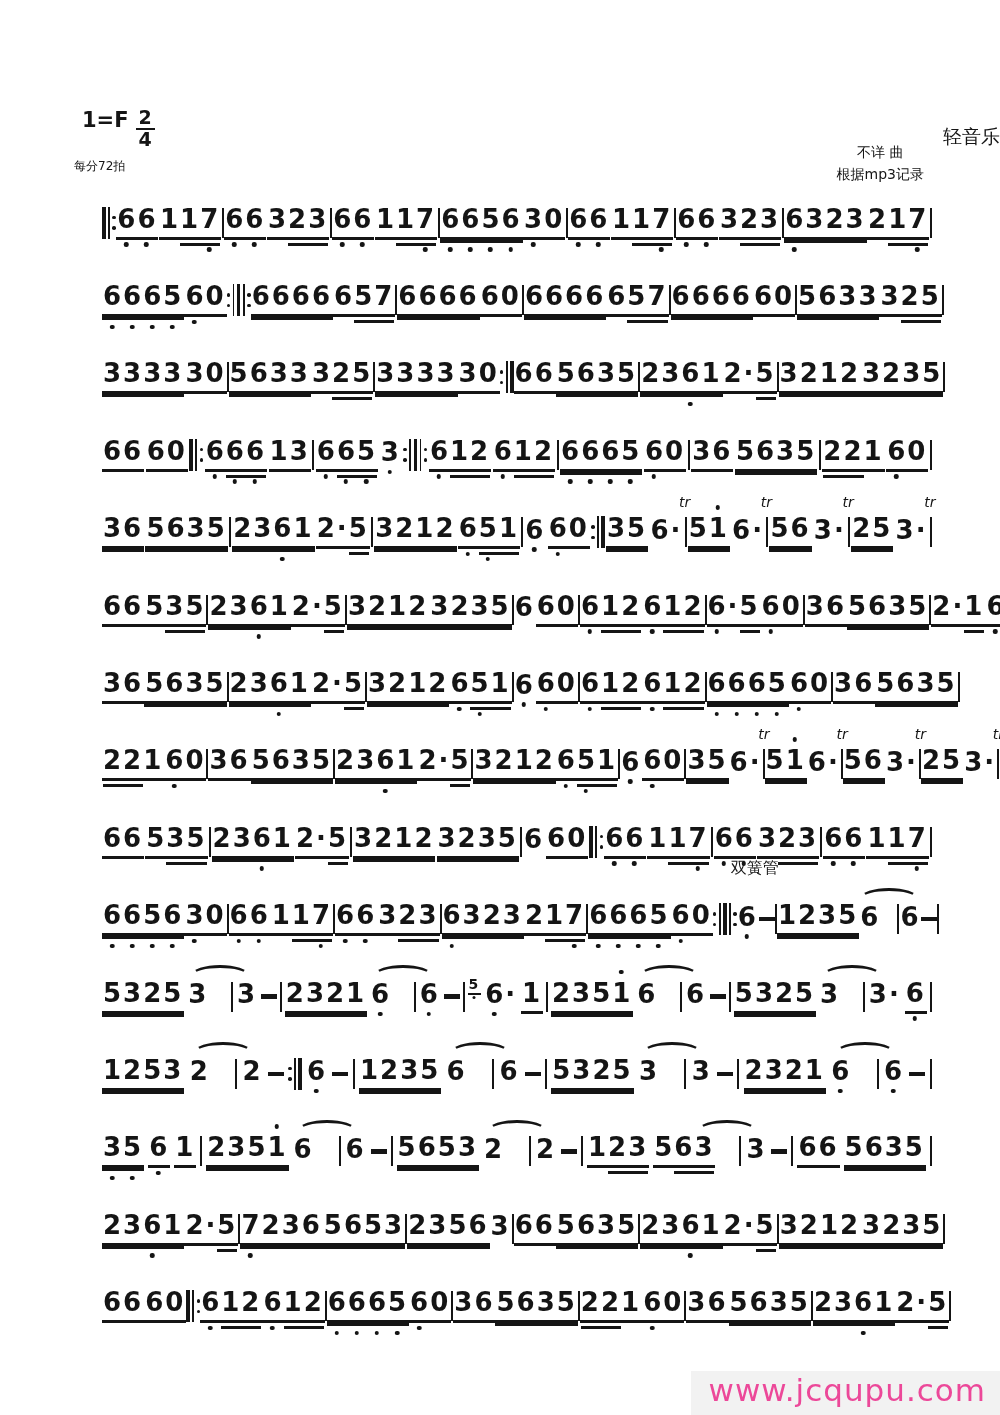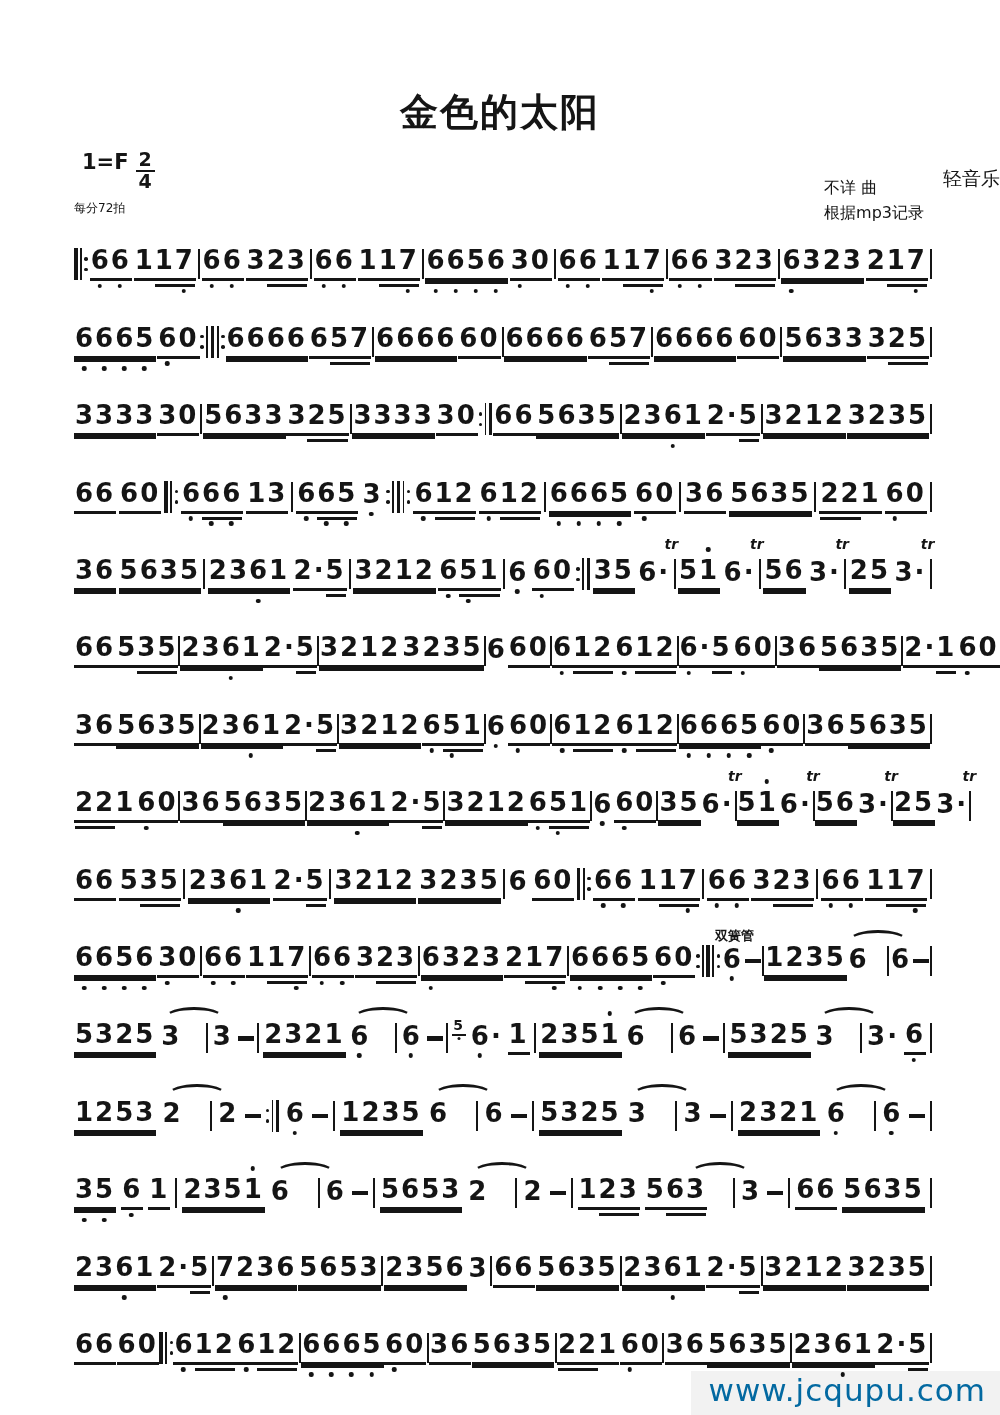--- a/index.html
+++ b/index.html
@@ -7,65 +7,64 @@
        font-family:"DejaVu Sans",sans-serif;color:#151515;}
   .header{padding-top:92px;}
   .title{text-align:center;font-size:38px;font-weight:bold;letter-spacing:2px;line-height:1.1;}
   .meta-row{position:relative;height:90px;margin-top:2px;}
   .key{position:absolute;left:82px;top:14px;font-size:21px;font-weight:bold;
        display:flex;align-items:flex-start;gap:7px;}
   .frac{display:inline-flex;flex-direction:column;align-items:center;line-height:1.05;font-size:19px;}
   .frac .fnum{border-bottom:2.5px solid #151515;padding:0 3px;}
   .subtitle{position:absolute;left:0;right:0;top:30px;text-align:right;font-size:19px;}
   .tempo{position:absolute;left:74px;top:64px;font-size:12px;}
-  .credits{position:absolute;right:76px;top:40px;text-align:left;font-size:16px;line-height:1.55;}
-  .score{padding:0 68px 0 74px;text-align:right;}
+  .credits{position:absolute;right:76px;top:48px;text-align:center;font-size:14px;line-height:1.55;}
+  .score{padding:0 68px 0 102px;text-align:right;}
   .line{display:flex;justify-content:space-between;align-items:center;height:77.4px;position:relative;}
   
   .g{position:relative;font-weight:bold;font-size:26px;line-height:1;letter-spacing:2px;
      padding:0 1px 5px 1px;white-space:nowrap;}
   .g.u1,.g.u2{border-bottom:3px solid #151515;}
   .g.u2::after{content:"";position:absolute;left:0;right:0;bottom:-6px;height:3px;background:#151515;}
   .x{position:relative;display:inline-block;}
   .x::after{content:"";position:absolute;left:0;right:0;bottom:-14px;height:3px;background:#151515;}
   .n{position:relative;display:inline-block;}
   .n.lo::after{content:"";position:absolute;left:45%;transform:translateX(-50%);bottom:-15px;
                width:4.5px;height:4.5px;border-radius:50%;background:#151515;}
   .g.u2 .n.lo::after,.x .n.lo::after{bottom:-20px;}
   .g.u0 .n.lo::after{bottom:-9px;}
   .n.hi::before{content:"";position:absolute;left:45%;transform:translateX(-50%);top:-10px;
                width:4.5px;height:4.5px;border-radius:50%;background:#151515;}
-  .tr{position:absolute;top:-22px;right:-7px;font-style:italic;font-weight:bold;
+  .tr{position:absolute;top:-22px;right:-7px;font-style:italic;font-weight:normal;
       font-size:14px;letter-spacing:0;}
   .grace{font-size:14px;transform:translateY(-11px);padding-bottom:2px;}
   .grace.u1{border-bottom-width:2px;}
   .grace .n.lo::after{bottom:-8px;width:3px;height:3px;}
   
   .bar{width:2px;height:30px;background:#151515;flex:none;}
   .dash{width:16px;height:4.5px;background:#151515;flex:none;}
   .rpt{display:inline-flex;align-items:center;gap:2.5px;height:32px;flex:none;}
   .rpt .thick{width:3.5px;height:32px;background:#151515;}
   .rpt .thin{width:1.8px;height:32px;background:#151515;}
   .rpt .dcol{display:flex;flex-direction:column;gap:7px;}
   .rpt .dcol i{width:3.5px;height:3.5px;border-radius:50%;background:#151515;}
   .tie{width:52px;height:16px;flex:none;border-top:3px solid #151515;
        border-left:2px solid transparent;border-right:2px solid transparent;
        border-radius:100% 100% 0 0;margin:0 -20px;transform:translateY(-22px);}
   .annot{position:relative;width:0;height:0;align-self:center;}
-  .annot>span{position:absolute;bottom:16px;left:-6px;font-size:13px;font-weight:bold;
+  .annot>span{position:absolute;bottom:40px;left:-6px;font-size:16px;font-weight:normal;
               white-space:nowrap;}
-  .watermark{position:absolute;right:0;bottom:0;font-size:31px;color:#0369a1;
+  .watermark{position:absolute;right:0;bottom:0;font-size:31px;color:#ec4899;
              background:rgba(0,0,0,0.05);padding:1px 14px 7px 18px;letter-spacing:1px;}
 </style>
 </head>
 <body>
 
 <div class="page">
   <div class="header">
-    <div class="title">金色的太阳</div>
     <div class="meta-row">
       <div class="key">
         <span>1=F</span>
         <span class="frac">
           <span class="fnum">2</span>
           <span>4</span>
         </span>
       </div>
       <div class="subtitle">轻音乐</div>
       <div class="tempo">每分72拍</div>

